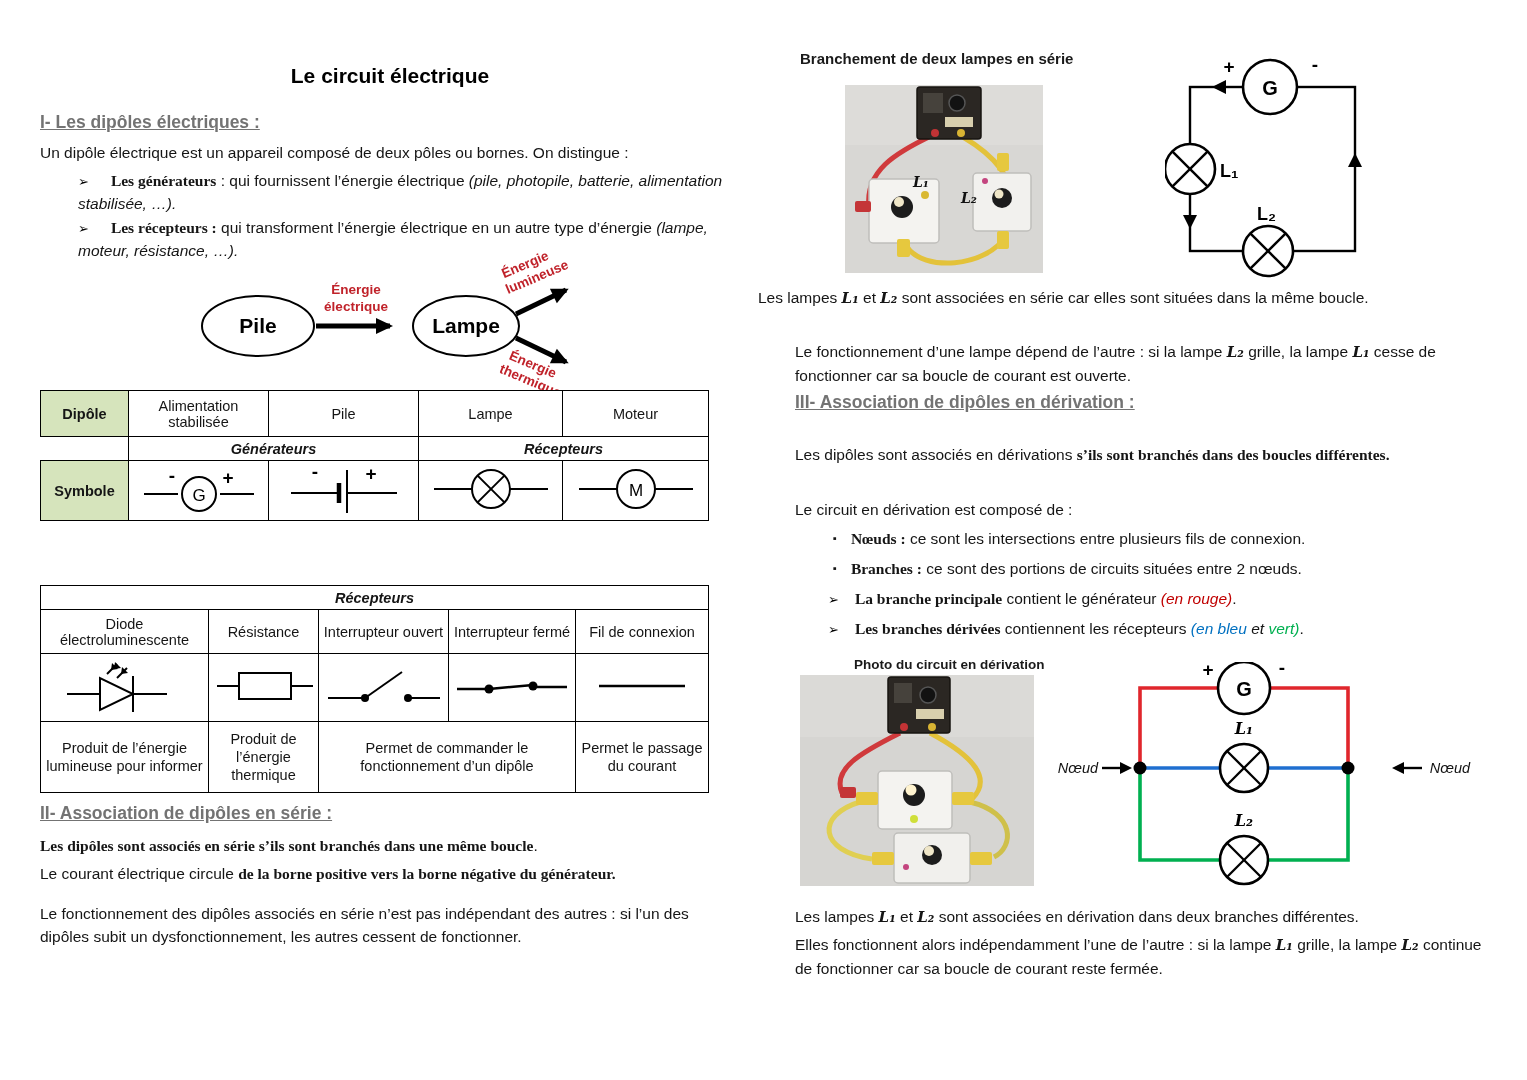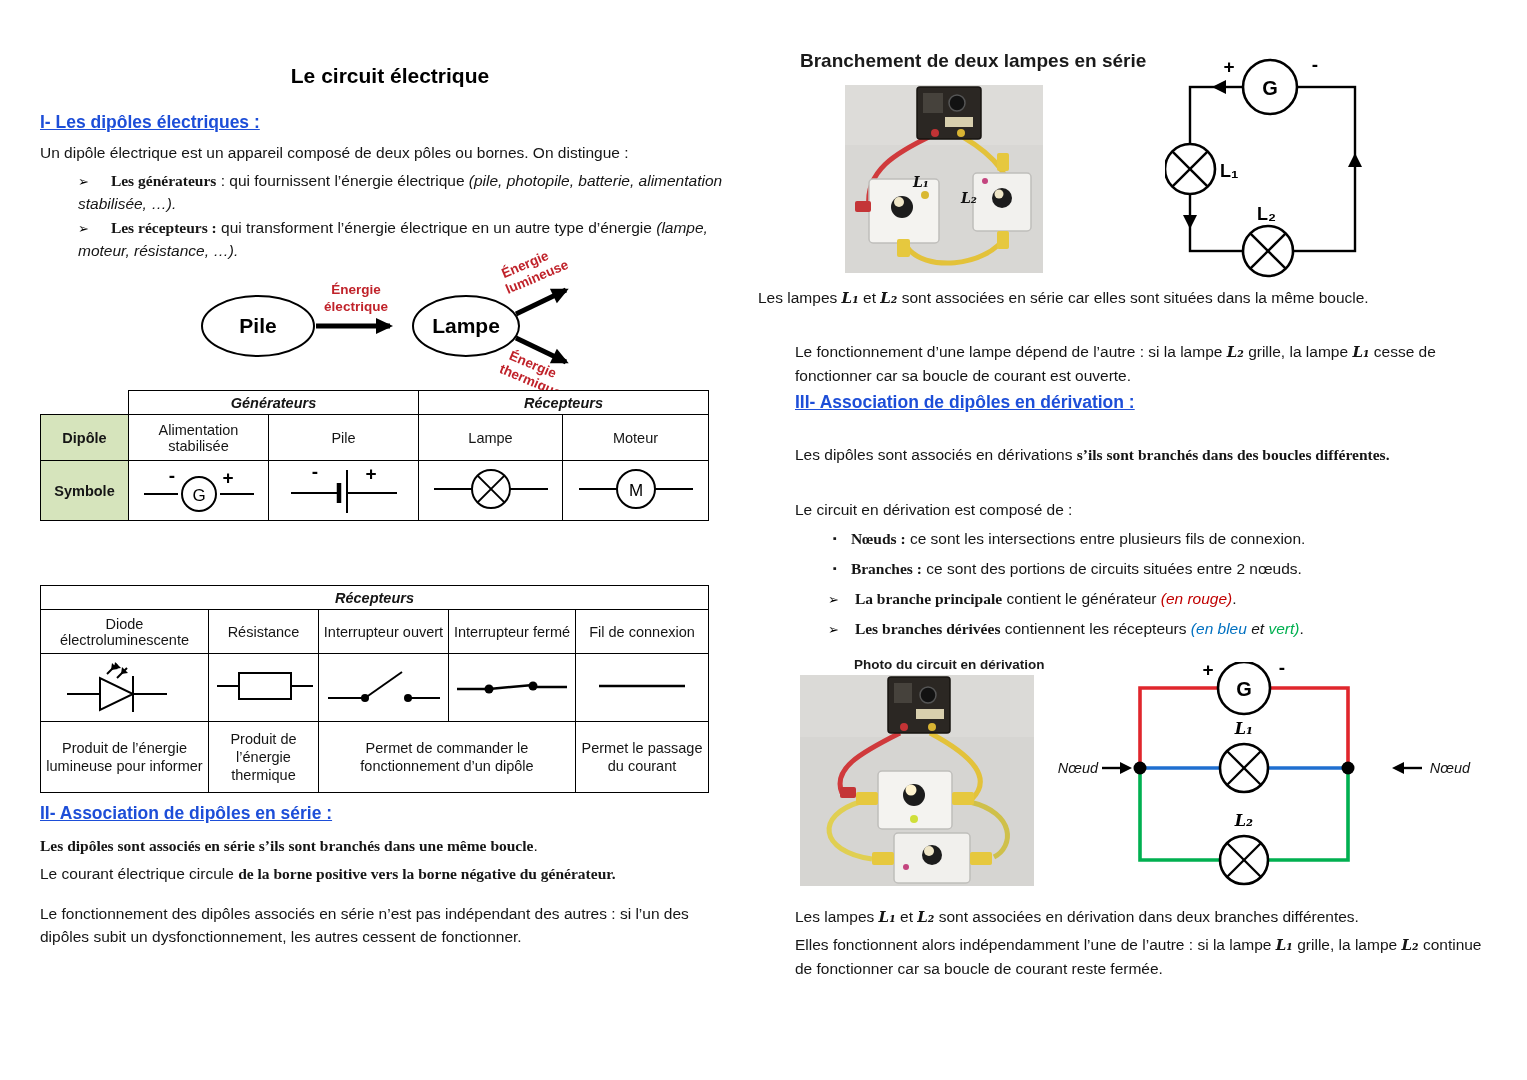--- a/index.html
+++ b/index.html
@@ -6,21 +6,21 @@
   html,body { background:#ffffff; }
   body {
     width:1527px; height:1080px; position:relative; overflow:hidden;
     font-family:"Liberation Sans", sans-serif; color:#151515;
   }
   .abs { position:absolute; }
   .b { font-weight:bold;font-family:Liberation Serif, serif; }
   .i { font-style:italic; }
   p.doc { font-size:15.5px; line-height:1.5; }
   .h-underline {
-    font-size:17.5px; font-weight:bold; text-decoration:underline; color:#1d4ed8;
+    font-size:17.5px; font-weight:bold; text-decoration:underline; color:#737373;
   }
   .doc-title { font-size:21px; font-weight:bold; text-align:center; color:#000; }
   .mi {
     font-family:"DejaVu Serif", serif; font-style:italic; font-weight:bold;
     font-size:15px;
   }
   .bullet-glyph { font-size:13px; margin-right:22px; color:#000; }
   .sq-glyph { font-size:11px; margin-right:14px; position:relative; top:-2px; }
   .red-it { color:#c00000; font-style:italic; }
   .blue-it { color:#0070c0; font-style:italic; }
@@ -30,21 +30,21 @@
   table.doc-table { border-collapse:collapse; table-layout:fixed; }
   table.doc-table td, table.doc-table th {
     border:1.6px solid #000; text-align:center; vertical-align:middle;
     font-size:14.5px; padding:2px 4px; background:#fff;
   }
   td.noborder { border:none !important; background:transparent !important; }
   td.green, th.green { background:#d6e4bc !important; font-weight:bold; }
   th.tophdr { font-style:italic; font-weight:bold; font-size:16px; }
   td.small { font-size:13.5px; line-height:1.25; }
 
-  .photo-caption { font-weight:bold; font-size:19px; color:#1a1a1a; }
+  .photo-caption { font-weight:bold; font-size:15px; color:#1a1a1a; }
   .photo-caption-sm { font-weight:bold; font-size:13.5px; color:#1a1a1a;padding-left:18px; }
 
   svg text { font-family:"Liberation Sans", sans-serif; }
   svg text.red-lbl { fill:#c0222a; font-weight:bold; font-size:13.5px; }
   svg text.node-lbl { font-style:italic; font-size:14.5px; fill:#111; }
   svg text.circ-letter { font-weight:bold; font-size:20px; fill:#000; }
   svg text.sign { font-weight:bold; font-size:19px; fill:#000; }
   svg text.lamp-lbl { font-weight:bold; font-size:18px; fill:#000; }
   svg text.lamp-lbl-serif { font-family:"DejaVu Serif",serif; font-style:italic; font-weight:bold; font-size:16px; fill:#000; }
   svg text.ellipse-lbl { font-weight:bold; font-size:21px; fill:#000; }
@@ -94,31 +94,31 @@
 
 <table class="doc-table abs" style="left:40px; top:390px; width:668px;">
   <colgroup>
       <col style="width:88px">
       <col style="width:140px">
       <col style="width:150px">
       <col style="width:144px">
       <col style="width:146px">
     </colgroup>
   <tbody>
-      <tr style="height:24px">
-    <td class="noborder"></td>
-    <th colspan="2" class="tophdr">Générateurs</th>
-    <th colspan="2" class="tophdr">Récepteurs</th>
-  </tr>
-  <tr style="height:46px">
+      <tr style="height:46px">
     <td class="green">Dipôle</td>
     <td>Alimentation stabilisée</td>
     <td>Pile</td>
     <td>Lampe</td>
     <td>Moteur</td>
+  </tr>
+  <tr style="height:24px">
+    <td class="noborder"></td>
+    <th colspan="2" class="tophdr">Générateurs</th>
+    <th colspan="2" class="tophdr">Récepteurs</th>
   </tr>
   <tr style="height:60px">
     <td class="green">Symbole</td>
     <td>
       <svg width="126" height="50" viewBox="0 0 126 50">
         <line x1="8" y1="30" x2="42" y2="30" stroke="#000" stroke-width="2"></line>
         <circle cx="63" cy="30" r="17" fill="#fff" stroke="#000" stroke-width="2"></circle>
         <text x="63" y="37" text-anchor="middle" style="font-size:17px">G</text>
         <line x1="84" y1="30" x2="118" y2="30" stroke="#000" stroke-width="2"></line>
         <text x="36" y="18" text-anchor="middle" class="sign">-</text>

